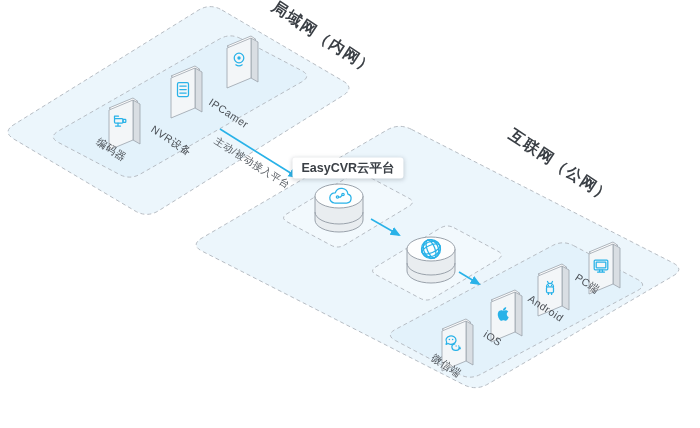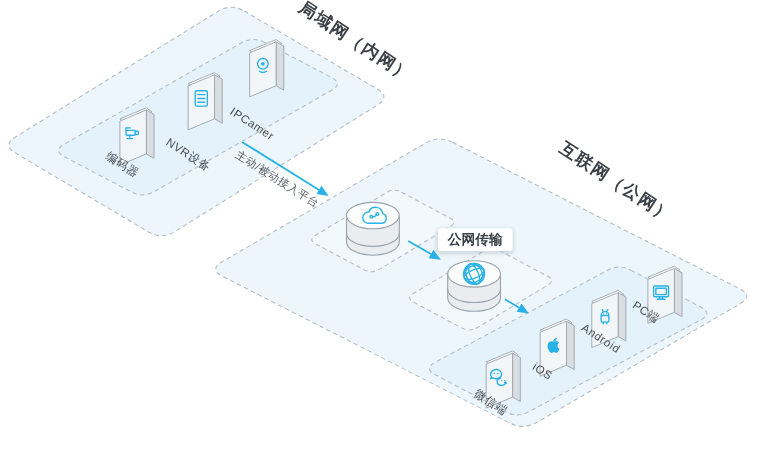--- a/index.html
+++ b/index.html
@@ -145,21 +145,21 @@
         <path d="M6.8,10.8 L6.3,13 h3.4 L9.2,10.8 M4.5,13 h7"></path>
       </g>
     </g>
   </svg>
 
   <div class="lbl zone-lbl" style="left:323px;top:38px;--rot:33deg">局域网（内网）</div>
   <div class="lbl zone-lbl" style="left:560px;top:166px;--rot:33deg">互联网（公网）</div>
 
   <div class="lbl flow-lbl" style="left:252px;top:163px;--rot:32deg">主动/被动接入平台</div>
 
-  <div class="node-lbl" style="left:432px;top:218px">公网传输</div>
+  <div class="node-lbl" style="left:348px;top:168px">EasyCVR云平台</div>
 
   <div class="lbl" style="left:111px;top:150px;--rot:33deg">编码器</div>
   <div class="lbl" style="left:171px;top:141px;--rot:33deg">NVR设备</div>
   <div class="lbl" style="left:229px;top:113px;--rot:33deg">IPCamer</div>
 
   <div class="lbl" style="left:446px;top:366px;--rot:33deg">微信端</div>
   <div class="lbl" style="left:493px;top:338px;--rot:33deg">iOS</div>
   <div class="lbl" style="left:546px;top:308px;--rot:33deg">Android</div>
   <div class="lbl" style="left:587px;top:284px;--rot:33deg">PC端</div>
 </div>

